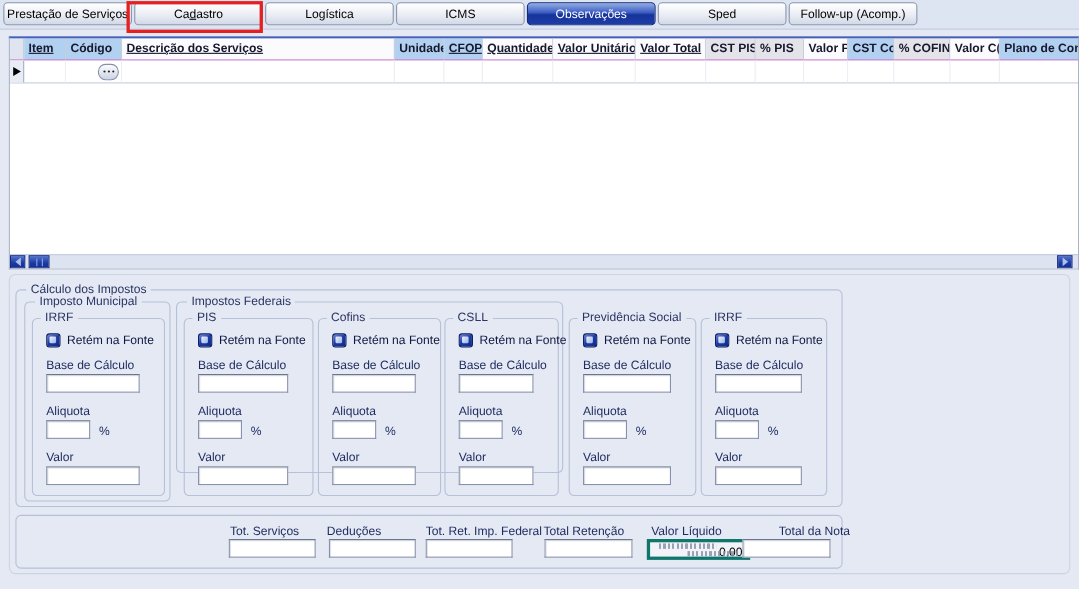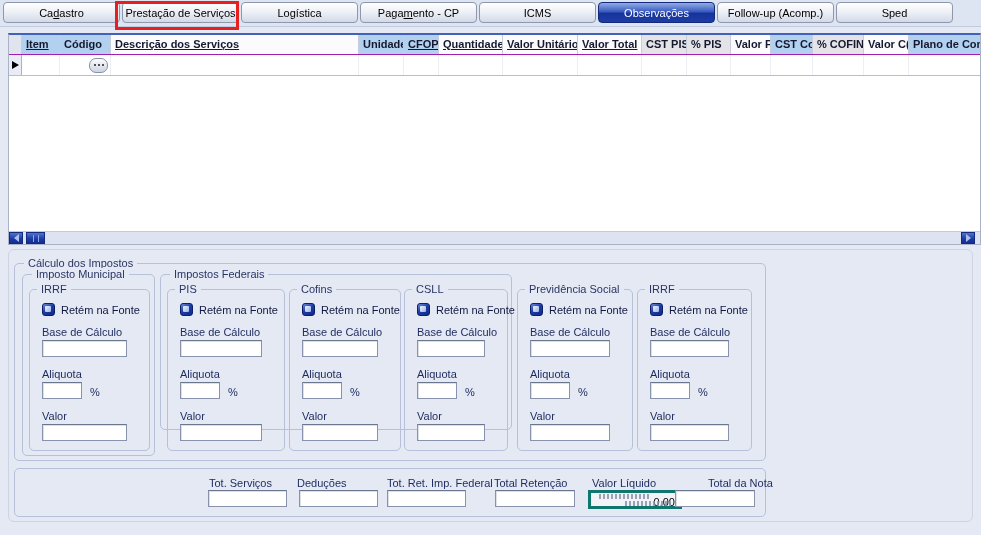--- a/index.html
+++ b/index.html
@@ -118,28 +118,27 @@
   }
   .glitch-top{position:absolute;top:1px;left:8px;width:52px;height:5px;
     background:repeating-linear-gradient(90deg,#8c93a8 0 2px,transparent 2px 4px);opacity:.85;}
   .glitch-bottom{position:absolute;bottom:0px;left:34px;width:46px;height:5px;
     background:repeating-linear-gradient(90deg,#8c93a8 0 2px,transparent 2px 4px);opacity:.85;}
 </style>
 </head>
 <body>
 
 <div class="tabbar" id="tabbar">
+    <div class="tab">Prestação de Serviços</div>
     <div class="tab">Ca<span class="accel">d</span>astro</div>
-    <div class="tab">Prestação de Serviços</div>
     <div class="tab">Logística</div>
-    <div class="tab">Paga<span class="accel">m</span>ento - CP</div>
     <div class="tab">ICMS</div>
     <div class="tab selected">Observações</div>
+    <div class="tab">Sped</div>
     <div class="tab">Follow-up (Acomp.)</div>
-    <div class="tab">Sped</div>
   </div>
 <div class="red-annotation"></div>
 
 <div class="grid">
   <div class="grid-header" id="grid-header">
       <div class="hcell sel" style="flex-basis: 13px;"></div>
       <div class="hcell blue u" style="flex-basis: 38px;">Item</div>
       <div class="hcell blue" style="flex-basis: 51px;">Código</div>
       <div class="hcell white u" style="flex-basis: 248px;">Descrição dos Serviços</div>
       <div class="hcell blue" style="flex-basis: 45px;">Unidade</div>

